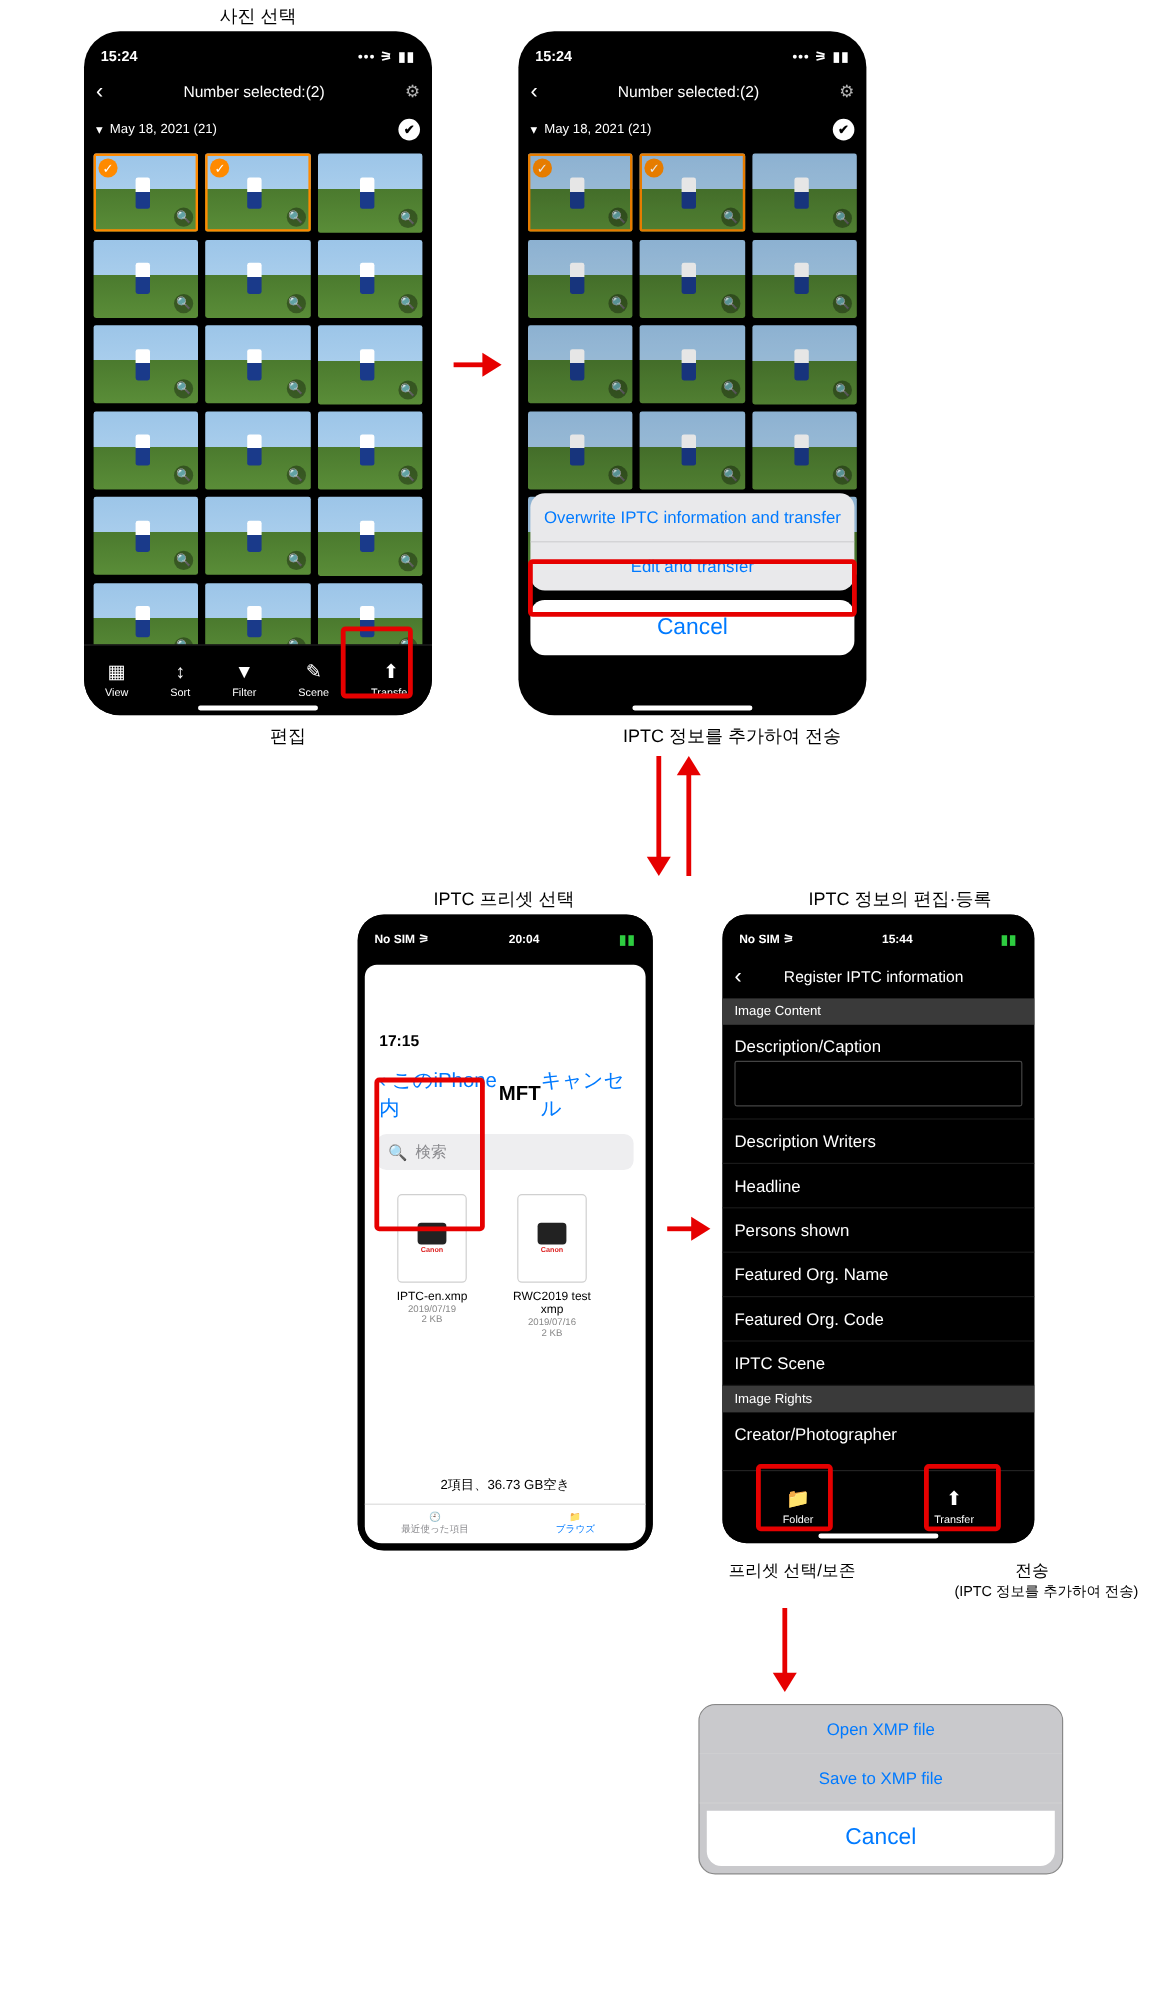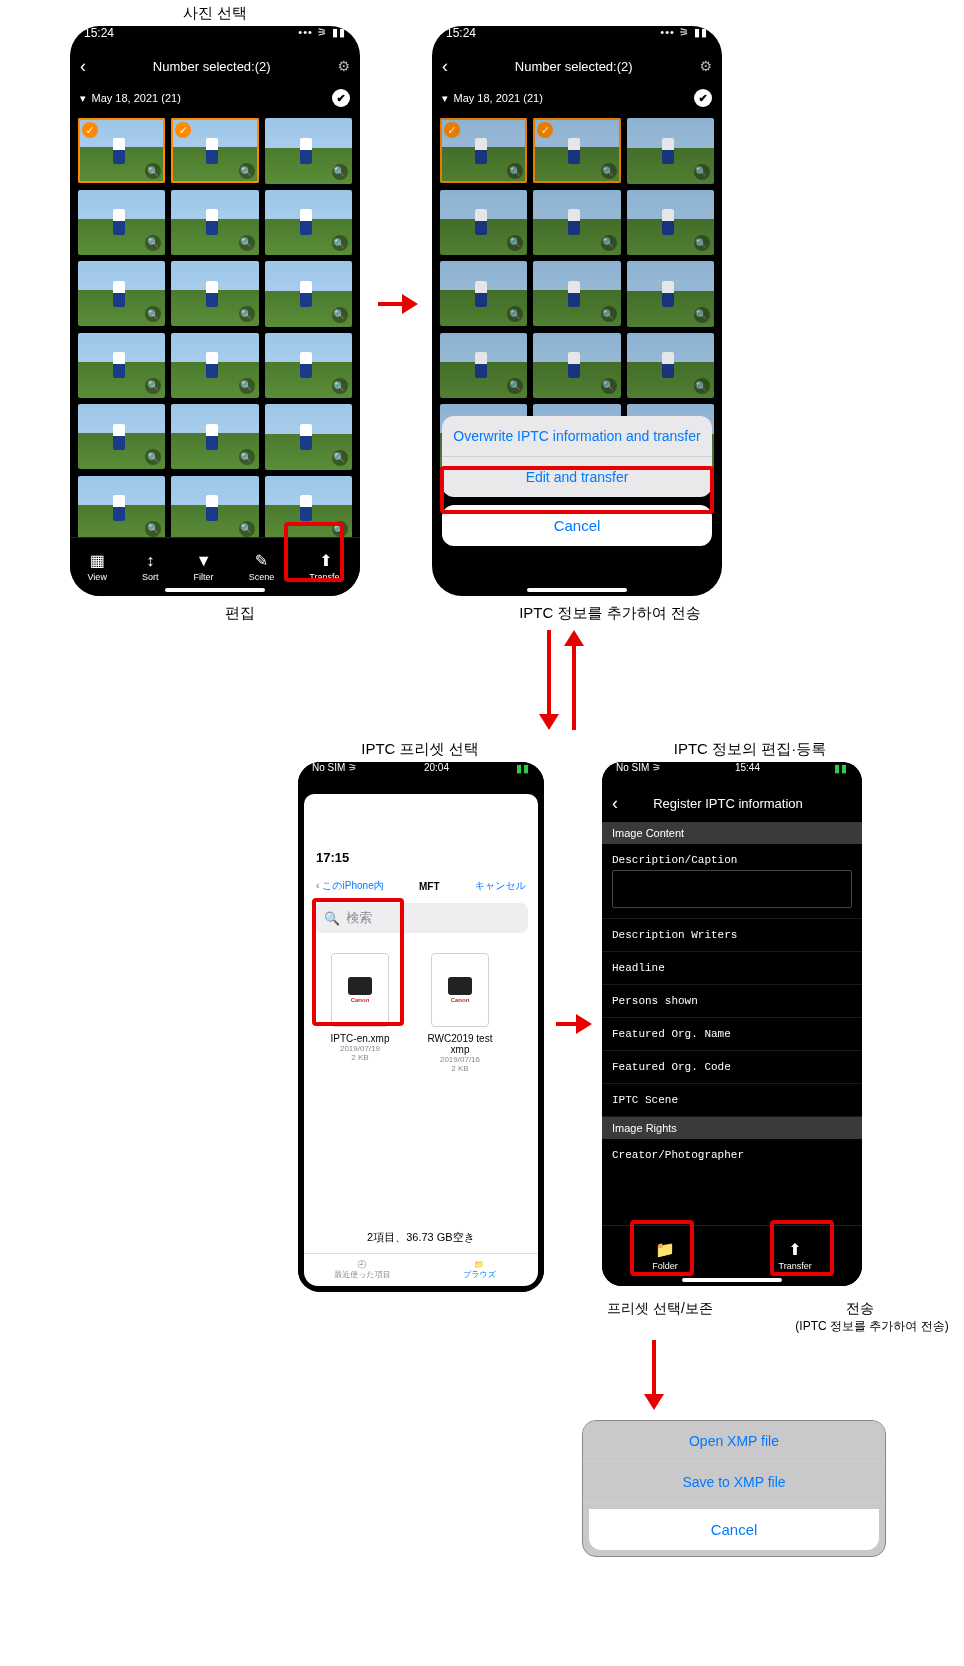--- a/index.html
+++ b/index.html
@@ -13,22 +13,22 @@
   .sublabel{position:absolute;font-size:12px;color:#000;text-align:center;}
   .phone{
     position:absolute;
     background:#000;
     border-radius:30px;
     overflow:hidden;
     color:#fff;
   }
   .phone-inner{position:absolute;inset:0;}
   .statusbar{
-    display:flex;justify-content:space-between;align-items:flex-start;
-    padding:0 14px 0;font-size:12px;font-weight:400;height:22px;
+    display:flex;justify-content:space-between;align-items:center;
+    padding:10px 14px 0;font-size:12px;font-weight:700;height:22px;
   }
   .statusbar .icons{font-size:11px;letter-spacing:1px;}
   .navbar{
     display:flex;align-items:center;justify-content:space-between;
     padding:6px 10px;font-size:13px;height:24px;
   }
   .navbar .title{flex:1;text-align:center;font-size:13px;}
   .chev{font-size:18px;line-height:1;}
   .gear{font-size:14px;opacity:.7;}
   .datebar{
@@ -76,46 +76,46 @@
   .sheet{
     position:absolute;left:10px;right:10px;bottom:50px;
     display:flex;flex-direction:column;gap:8px;margin-top:13px;
   }
   .sheet-group{background:#e9e9eb;border-radius:12px;overflow:hidden;}
   .sheet-btn{
     padding:12px 6px;text-align:center;font-size:14px;color:#007aff;
     border-bottom:1px solid #cfcfd1;
   }
   .sheet-btn:last-child{border-bottom:none;}
-  .sheet-cancel{background:#fff;border-radius:12px;padding:12px;text-align:center;font-size:15px;color:#007aff;font-weight:500;}
+  .sheet-cancel{background:#fff;border-radius:12px;padding:12px;text-align:center;font-size:19px;color:#007aff;font-weight:500;}
 
   
   .picker{position:absolute;inset:0;display:flex;flex-direction:column;background:#000;}
   .picker-white{flex:1;background:#fff;margin:0 6px 6px;border-radius:10px 10px 14px 14px;display:flex;flex-direction:column;color:#000;}
-  .picker-nav{display:flex;justify-content:space-between;align-items:center;padding:10px 12px;font-size:10px;color:#007aff;}
+  .picker-nav{display:flex;justify-content:space-between;align-items:center;padding:10px 12px;font-size:17px;color:#007aff;}
   .picker-nav .mid{color:#000;font-weight:600;}
   .search{margin:0 10px 10px;background:#eeeef0;border-radius:8px;padding:6px 10px;color:#8a8a8e;font-size:13px;display:flex;align-items:center;gap:6px;}
   .files{display:flex;gap:20px;padding:10px 16px;}
   .file{display:flex;flex-direction:column;align-items:center;width:80px;}
   .file .page{width:56px;height:72px;background:#fff;border:1px solid #d0d0d0;border-radius:4px;display:flex;align-items:center;justify-content:center;}
   .file .cam{width:24px;height:18px;background:#222;border-radius:3px;position:relative;}
   .file .cam::after{content:"";position:absolute;left:-4px;bottom:-6px;font-size:7px;color:#d22;}
   .file .brand{font-size:6px;color:#d22;margin-top:2px;font-weight:bold;}
   .file .fname{font-size:10px;margin-top:6px;text-align:center;}
   .file .fmeta{font-size:8px;color:#888;text-align:center;}
   .picker-footer{margin-top:auto;padding:8px;text-align:center;font-size:11px;color:#000;}
   .picker-tabs{display:flex;border-top:1px solid #ddd;}
   .ptab{flex:1;display:flex;flex-direction:column;align-items:center;padding:6px;font-size:8px;color:#8a8a8e;}
   .ptab.active{color:#007aff;}
 
   
   .reg{position:absolute;inset:0;display:flex;flex-direction:column;background:#000;}
   .reg .navbar{height:26px;}
   .section-hd{background:#3a3a3a;padding:5px 10px;font-size:11px;}
-  .field{padding:10px 10px;font-size:11px;border-bottom:1px solid #1a1a1a;font-family:Liberation Mono, monospace;}
+  .field{padding:10px 10px;font-size:14px;border-bottom:1px solid #1a1a1a;}
   .field .tbox{margin-top:4px;border:1px solid #444;height:36px;border-radius:2px;}
   .reg-tb{
     margin-top:auto;height:60px;display:flex;justify-content:space-around;align-items:center;
     border-top:1px solid #222;
   }
   .reg-tb .tb-item{font-size:9px;}
 
   
   .mini-sheet{
     position:absolute;border:1px solid #888;border-radius:14px;background:#c9c9cc;

